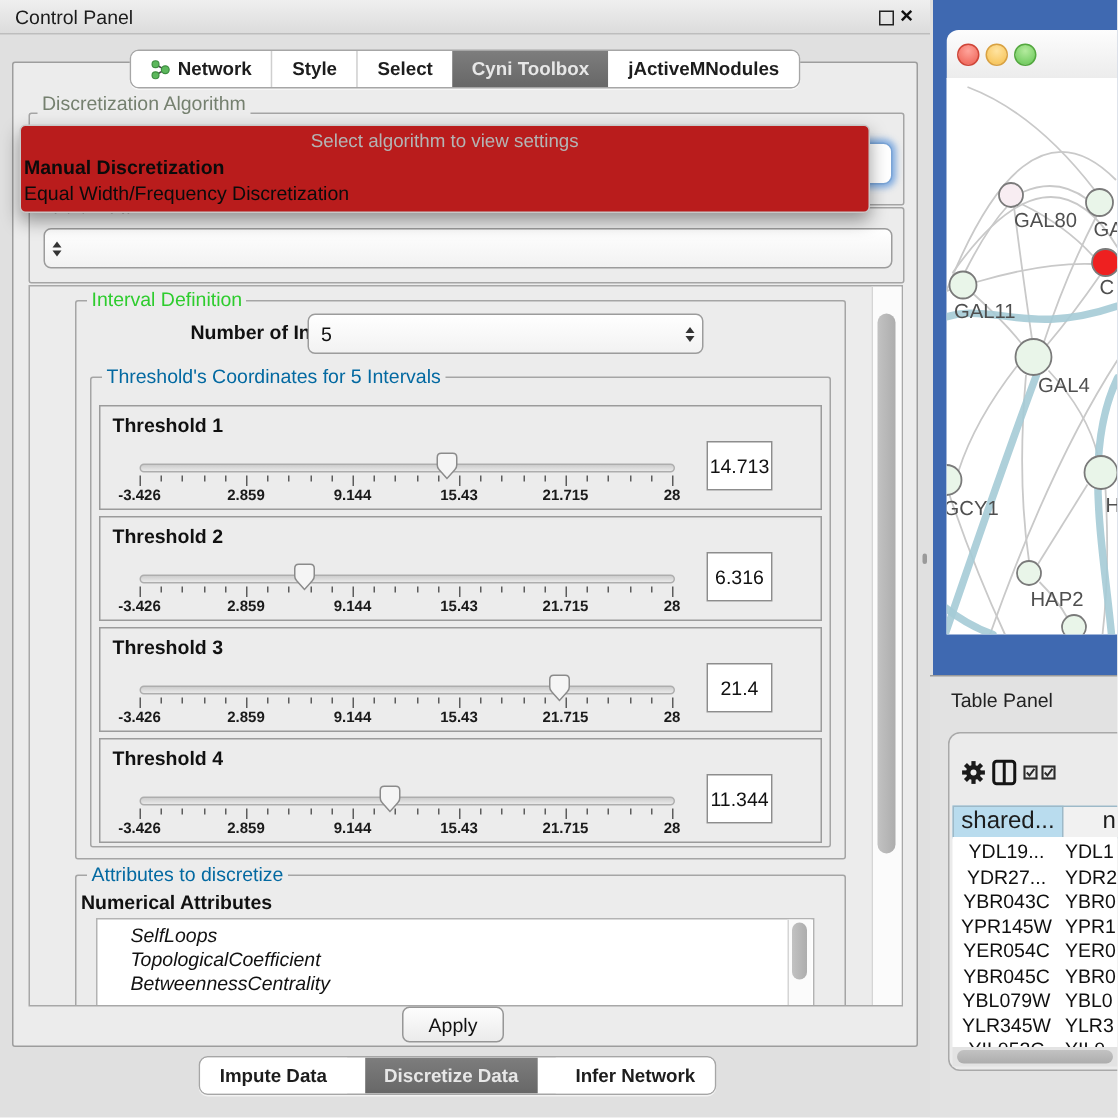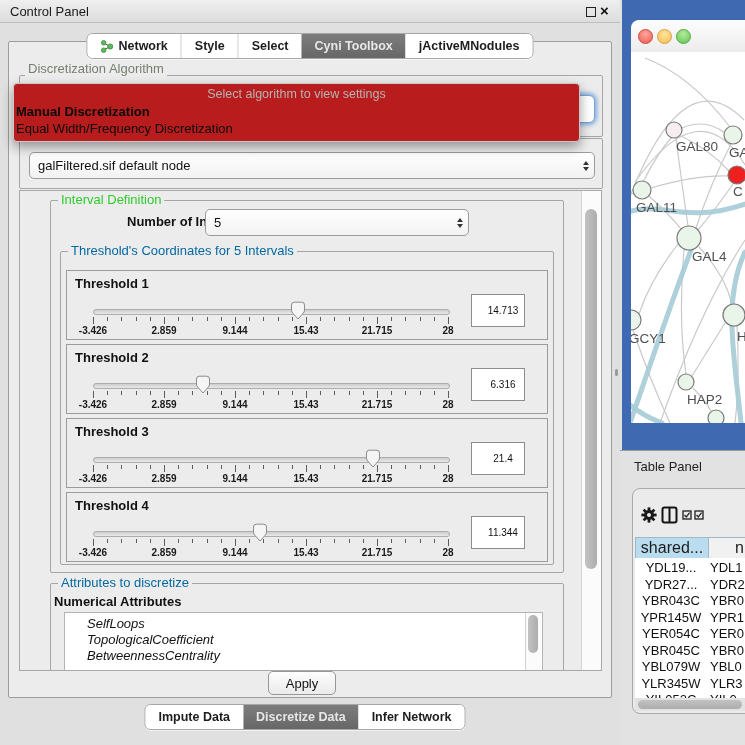--- a/index.html
+++ b/index.html
@@ -48,22 +48,22 @@
   .vtrack{background:#fbfbfb;border-left:1px solid #d5d5d5;}
   .thumb{background:linear-gradient(90deg,#c2c2c2,#adadad);border-radius:6px;}
   .hthumb{background:linear-gradient(#c2c2c2,#adadad);border-radius:6px;}
 
   .bold13{font-size:13px;font-weight:bold;color:#111;white-space:nowrap;}
 
   .thr-panel{border:1px solid #9b9b9b;background:#ececec;}
   .track{height:4px;border:1px solid #adadad;border-radius:3px;background:linear-gradient(#cdcdcd,#e9e9e9);}
   .tick{position:absolute;width:1px;background:#5c5c5c;}
   .ticklab{position:absolute;transform:translateX(-50%);font-size:10px;font-weight:bold;color:#1a1a1a;white-space:nowrap;}
-  .valbox{background:#fff;border:1px solid #8d8d8d;font-size:10px;color:#111;
-    display:flex;align-items:center;justify-content:center;padding-left:10px;}
+  .valbox{background:#fff;border:1px solid #8d8d8d;font-size:13px;color:#111;
+    display:flex;align-items:center;justify-content:center;}
 
   .listbox{background:#fff;border:1px solid #b3b3b3;font-style:italic;}
   .listitem{font-size:13px;color:#111;line-height:16px;white-space:nowrap;}
 
   .btn{background:linear-gradient(#fdfdfd,#ebebeb);border:1px solid #979797;border-radius:5px;
     font-size:13px;color:#111;display:flex;align-items:center;justify-content:center;}
 
   
   .net-frame{left:622px;top:0;width:123px;height:450px;background:#3f69b1;}
   .net-titlebar{left:631px;top:20px;width:114px;height:32px;background:linear-gradient(#fdfdfd,#ececec);
@@ -125,21 +125,20 @@
 
   <div class="abs main-panel">
 
     <div class="abs grpbox" style="left:10px;top:33px;width:582px;height:60px;"></div>
     <div class="abs grptitle t-dim" style="left:16px;top:20px;">Discretization Algorithm</div>
     <div class="abs focus-combo" style="left:22px;top:53px;width:562px;height:26px;"></div>
 
     <div class="abs grpbox" style="left:10px;top:96px;width:582px;height:49px;"></div>
     <div class="abs grptitle t-dark" style="left:16px;top:89px;">Table Data</div>
     <div class="abs combo" style="left:20px;top:110px;width:564px;height:25px;">
-      <div class="val">galFiltered.sif default node</div>
       <div class="stepper">
           <div class="up"></div>
           <div class="dn"></div>
         </div>
     </div>
 
     <div class="abs popup" style="left:4px;top:41px;width:565px;height:57px;">
       <div class="prompt">Select algorithm to view settings</div>
       <div class="item" style="top:20px;font-weight:bold;">Manual Discretization</div>
       <div class="item" style="top:37px;">Equal Width/Frequency Discretization</div>
@@ -344,21 +343,21 @@
           <div class="abs listitem" style="left: 22px; top: 35px;">BetweennessCentrality</div>
         </div>
       <div class="abs vtrack" style="left:505px;top:422px;width:15px;height:57px;">
         <div class="abs thumb" style="left:2px;top:2px;width:10px;height:38px;"></div>
       </div>
     </div>
 
     <div class="abs btn" style="left:259px;top:629px;width:66px;height:22px;">Apply</div>
   </div>
 
-  <div class="abs segwrap" id="bottomTabs" style="left:305px;top:704px;transform:translateX(-50%);">
+  <div class="abs segwrap" id="bottomTabs" style="left:305px;top:704px;transform:translateX(-50%);gap:12px;">
       <div class="seg">
         <span>Impute Data</span>
       </div>
       <div class="seg sel">
         <span>Discretize Data</span>
       </div>
       <div class="seg">
         <span>Infer Network</span>
       </div>
     </div>

